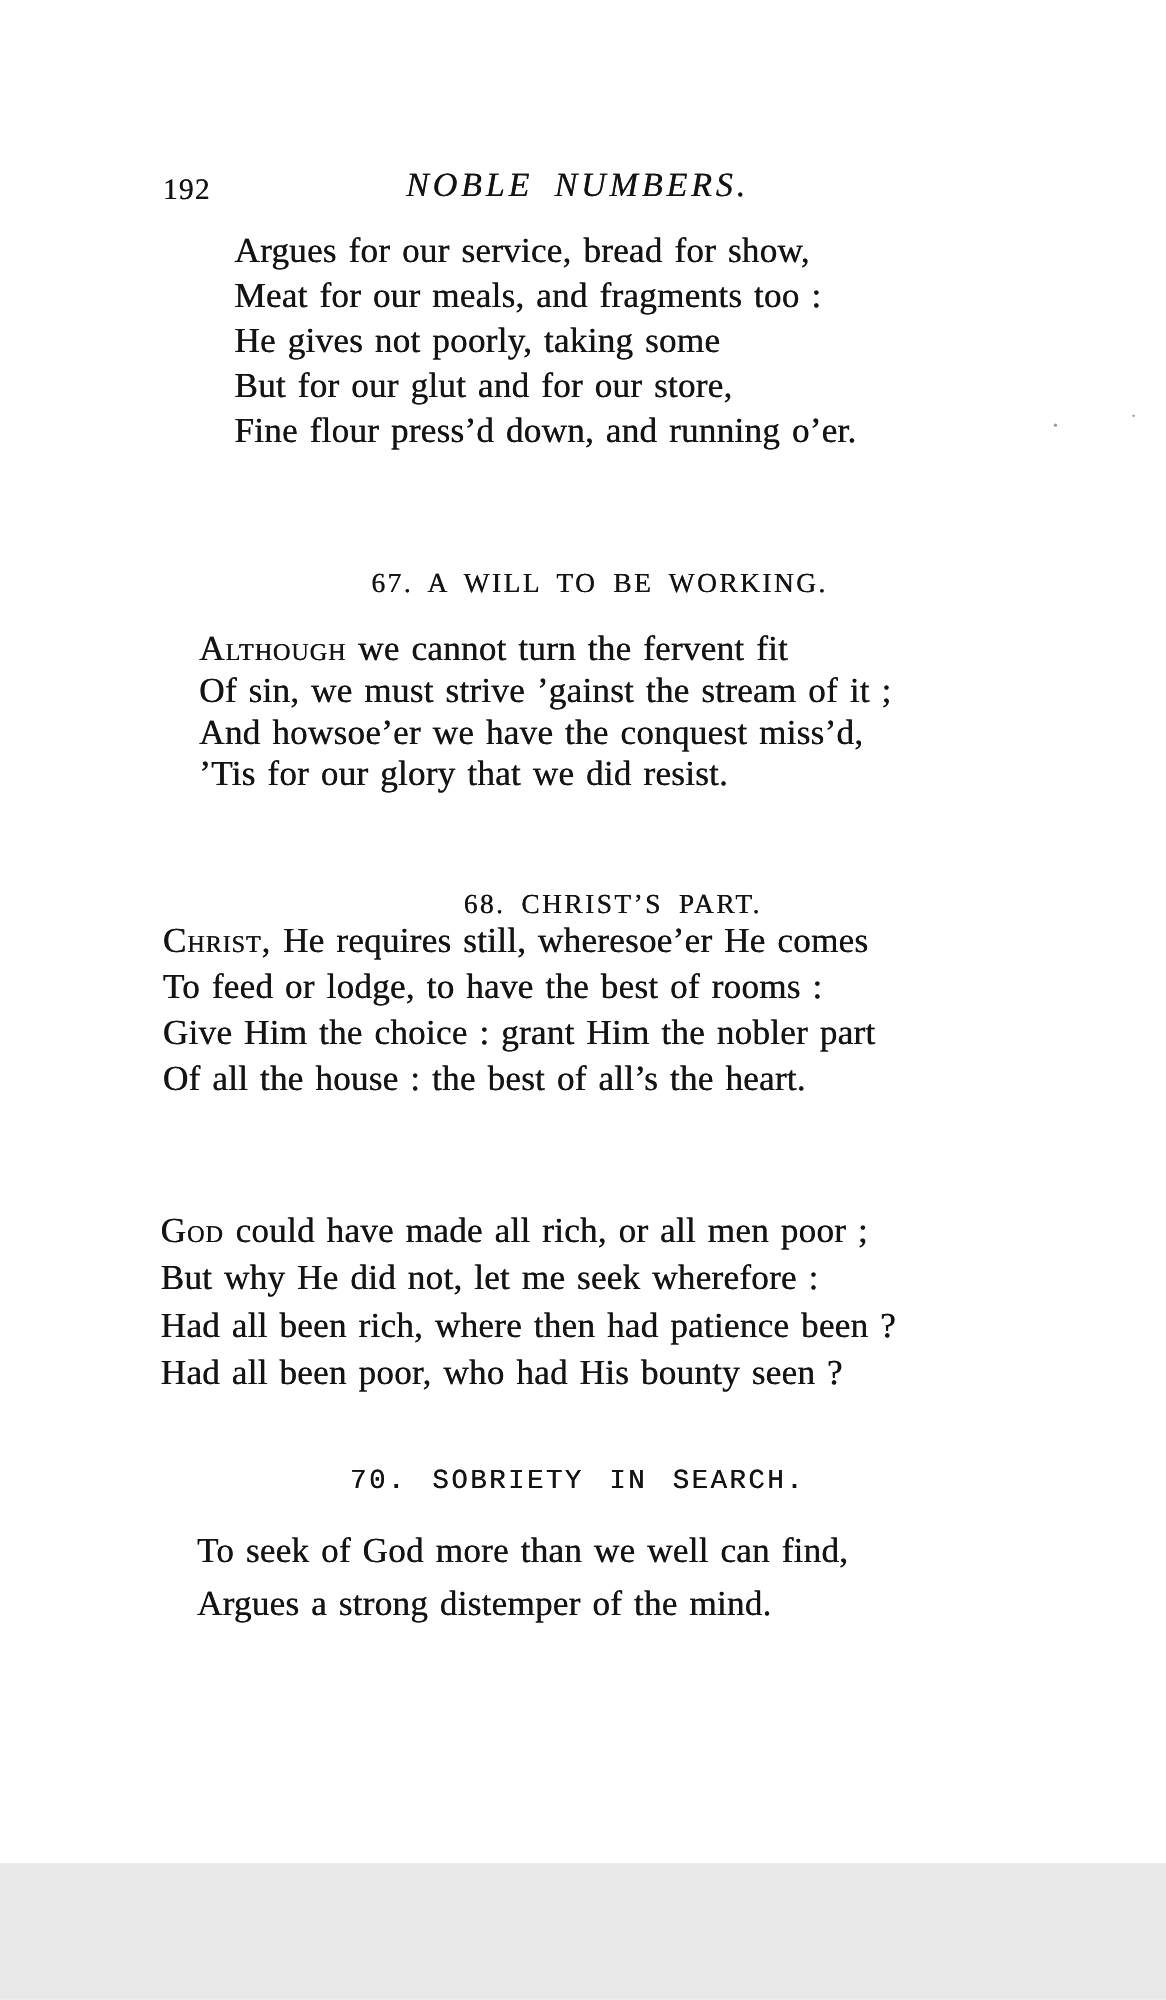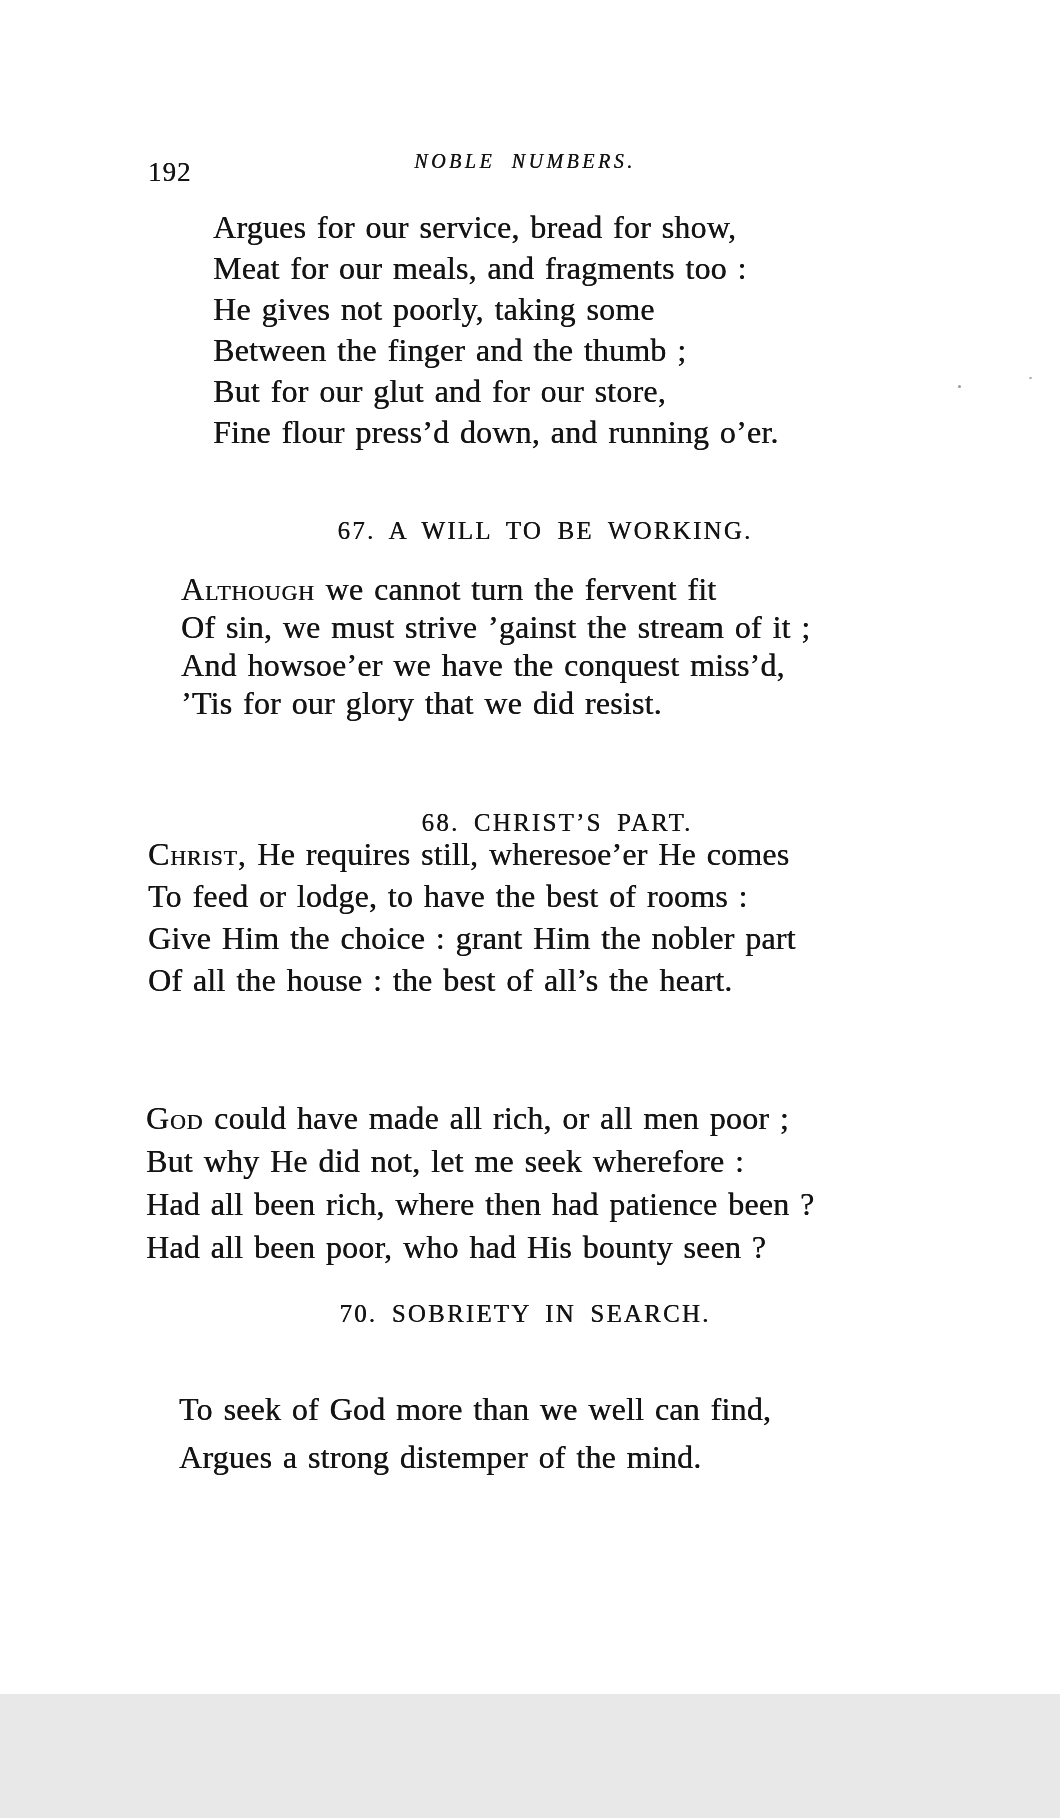--- a/index.html
+++ b/index.html
@@ -25,21 +25,21 @@
     letter-spacing: 1px;
     text-shadow: 0.3px 0 0 currentColor;
   }
   .running-title {
     position: absolute;
     left: 0;
     top: 150px;
     width: 1050px;
     text-align: center;
     font-style: italic;
-    font-size: 20px;
+    font-size: 31px;
     letter-spacing: 3.5px;
     word-spacing: 8px;
     text-shadow: 0.3px 0 0 currentColor;
   }
   .heading {
     position: absolute;
     left: 0;
     width: 1050px;
     text-align: center;
     font-size: 25px;
@@ -75,21 +75,20 @@
   <div class="speck s1"></div>
   <div class="speck s2"></div>
 
   <div class="pagenum">192</div>
   <div class="running-title">NOBLE NUMBERS.</div>
 
   <div class="stanza" style="left:213px; top:207px; line-height:41px;">
     <div class="line">Argues for our service, bread for show,</div>
     <div class="line">Meat for our meals, and fragments too :</div>
     <div class="line">He gives not poorly, taking some</div>
-    <div class="line">Between the finger and the thumb ;</div>
     <div class="line">But for our glut and for our store,</div>
     <div class="line">Fine flour press’d down, and running o’er.</div>
   </div>
 
   <div class="heading" style="top:517px;padding-left:20px;">67. A WILL TO BE WORKING.</div>
   <div class="stanza" style="left:181px; top:570px; line-height:38px;">
     <div class="line"><span class="lead">Although</span><span> we cannot turn the fervent fit</span></div>
     <div class="line">Of sin, we must strive ’gainst the stream of it ;</div>
     <div class="line">And howsoe’er we have the conquest miss’d,</div>
     <div class="line">’Tis for our glory that we did resist.</div>
@@ -103,19 +102,19 @@
     <div class="line">Of all the house :  the best of all’s the heart.</div>
   </div>
 
   <div class="stanza" style="left:146px; top:1097px; line-height:43px;">
     <div class="line"><span class="lead">God</span><span> could have made all rich, or all men poor ;</span></div>
     <div class="line">But why He did not, let me seek wherefore :</div>
     <div class="line">Had all been rich, where then had patience been ?</div>
     <div class="line">Had all been poor, who had His bounty seen ?</div>
   </div>
 
-  <div class="heading" style="top:1300px;">70. SOBRIETY IN SEARCH.</div>
+  <div class="heading" style="top:1332px;font-family:Liberation Mono, monospace;">70. SOBRIETY IN SEARCH.</div>
   <div class="stanza" style="left:179px; top:1385px; line-height:48px;">
     <div class="line">To seek of God more than we well can find,</div>
     <div class="line">Argues a strong distemper of the mind.</div>
   </div>
 
 </div>
 
 </body></html>

